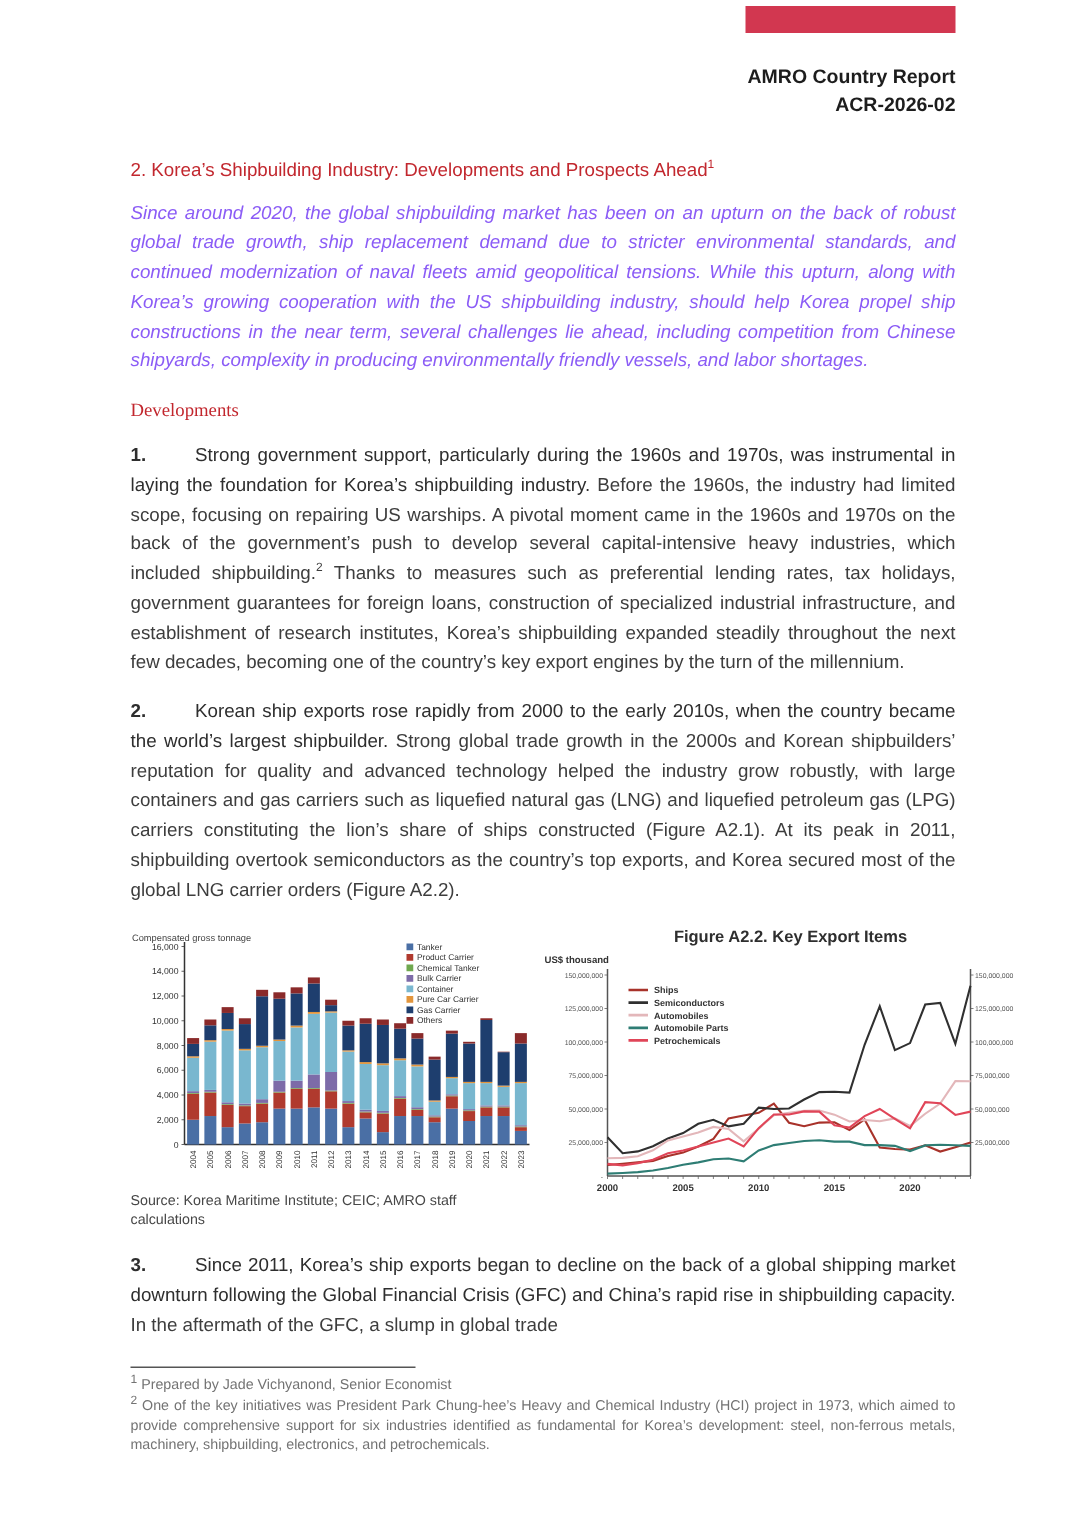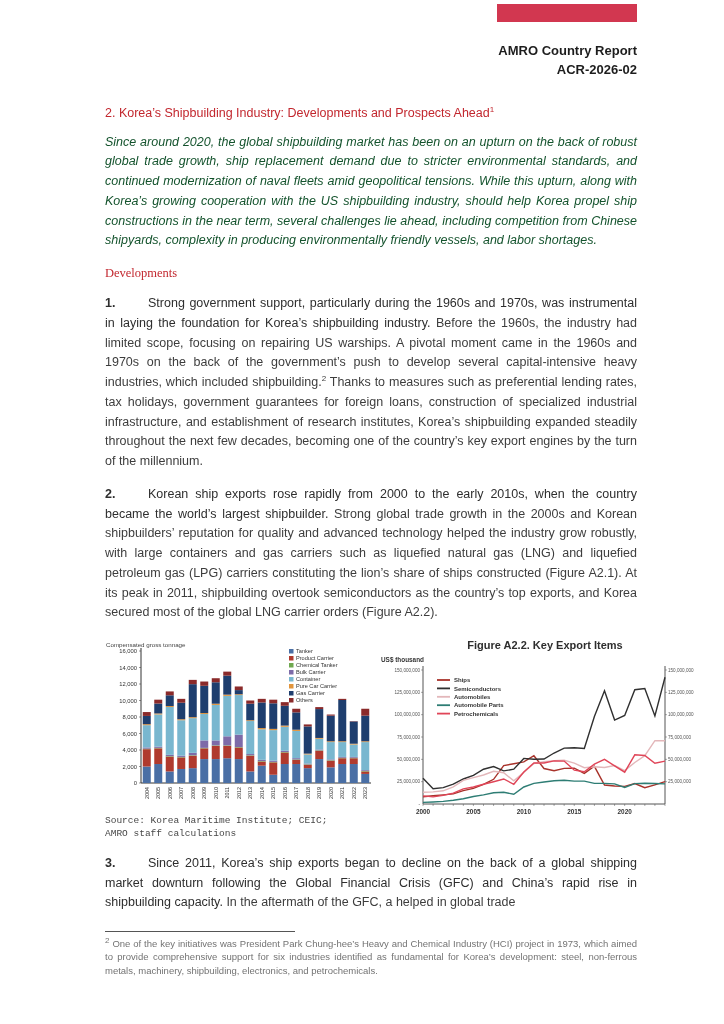--- a/index.html
+++ b/index.html
@@ -1,34 +1,34 @@
 <!DOCTYPE html>
 <html><head>
 <meta charset="utf-8">
 <style>
   html,body{margin:0;padding:0;background:#ffffff;}
   body{
     width:724px;height:1024px;position:relative;overflow:hidden;
     font-family:"Liberation Sans", sans-serif;color:#3a3a3a;
   }
   .accent-bar{position:absolute;top:4px;left:497px;width:140px;height:18px;}
-  .content{position:absolute;left:105px;right:87px;top:0;}
+  .content{position:absolute;left:87px;right:87px;top:0;}
   .report-header{margin-top:42px;text-align:right;font-weight:bold;font-size:13px;line-height:1.45;color:#1d1d1d;}
   .section-heading{margin-top:26px;font-weight:normal;font-size:12.5px;}
-  .abstract{margin-top:13px;font-style:italic;font-size:12.5px;line-height:1.58;text-align:justify;color:#14532d;}
+  .abstract{margin-top:13px;font-style:italic;font-size:12.5px;line-height:1.58;text-align:justify;color:#8b5cf6;}
   .dev-heading{margin-top:15px;font-size:12.5px;font-family:Liberation Serif, serif;}
   p.body-para{margin:13px 0 0 0;font-size:12.5px;line-height:1.58;text-align:justify;color:#3d3d3d;}
   .para-num{display:inline-block;width:43px;font-weight:bold;color:#2e2e2e;}
   .para-lead{font-weight:normal;color:#2e2e2e;}
   sup{font-size:8px;line-height:0;}
   .figure-row{display:flex;justify-content:space-between;margin-top:16px;}
   .figure-col-left{width:272px;}
   .figure-col-right{width:336px;}
   .figure-title{font-weight:bold;font-size:11px;text-align:center;color:#2e2e2e;margin-bottom:3px;}
-  .figure-source{font-size:9.5px;color:#474747;line-height:1.35;margin-top:6px;font-family:Liberation Mono, monospace;}
+  .figure-source{font-size:9.5px;color:#474747;line-height:1.35;margin-top:6px;}
   .fig-source-left{max-width:250px;}
   .footnote-divider{width:190px;border:none;border-top:1px solid #555;margin:18px 0 5px 0;}
   .footnote{font-size:9.5px;color:#737373;line-height:1.4;text-align:justify;margin:0;}
   svg{display:block;}
 </style>
 </head>
 <body>
 
 <div class="accent-bar" style="background: rgb(210, 55, 80);"></div>
 
@@ -346,18 +346,19 @@
           <line x1="60" y1="42.8" x2="73" y2="42.8" stroke="#e3b7ba" stroke-width="1.8"></line>
           <text x="77" y="45" font-size="6" font-weight="bold" fill="#333">Automobiles</text>
           <line x1="60" y1="51.2" x2="73" y2="51.2" stroke="#2e7d74" stroke-width="1.8"></line>
           <text x="77" y="53.400000000000006" font-size="6" font-weight="bold" fill="#333">Automobile Parts</text>
           <line x1="60" y1="59.6" x2="73" y2="59.6" stroke="#e04558" stroke-width="1.8"></line>
           <text x="77" y="61.800000000000004" font-size="6" font-weight="bold" fill="#333">Petrochemicals</text>
         </svg>
     </div>
   </div>
 
-  <p class="body-para"><span class="para-num">3.</span><span class="para-lead">Since 2011, Korea’s ship exports began to decline on the back of a global shipping market downturn following the Global Financial Crisis (GFC) and China’s rapid rise in shipbuilding capacity.</span><span> In the aftermath of the GFC, a helped in global trade</span></p>
+  <p class="body-para"><span class="para-num">3.</span><span class="para-lead">Since 2011, Korea’s ship exports began to decline on the back of a global shipping market downturn following the Global Financial Crisis (GFC) and China’s rapid rise in shipbuilding capacity.</span><span> In the aftermath of the GFC, a slump in global trade</span></p>
 
   <hr class="footnote-divider">
+  <p class="footnote"><sup>1</sup><span> Prepared by Jade Vichyanond, Senior Economist</span></p>
   <p class="footnote"><sup>2</sup><span> One of the key initiatives was President Park Chung-hee’s Heavy and Chemical Industry (HCI) project in 1973, which aimed to provide comprehensive support for six industries identified as fundamental for Korea’s development: steel, non-ferrous metals, machinery, shipbuilding, electronics, and petrochemicals.</span></p>
 
 </div>
 
 </body></html>

